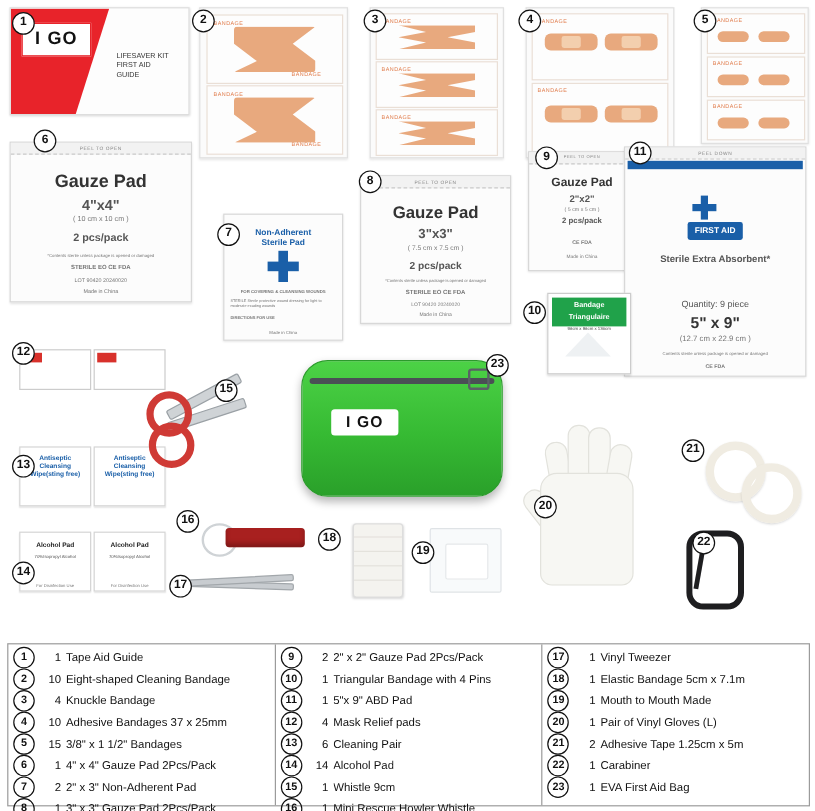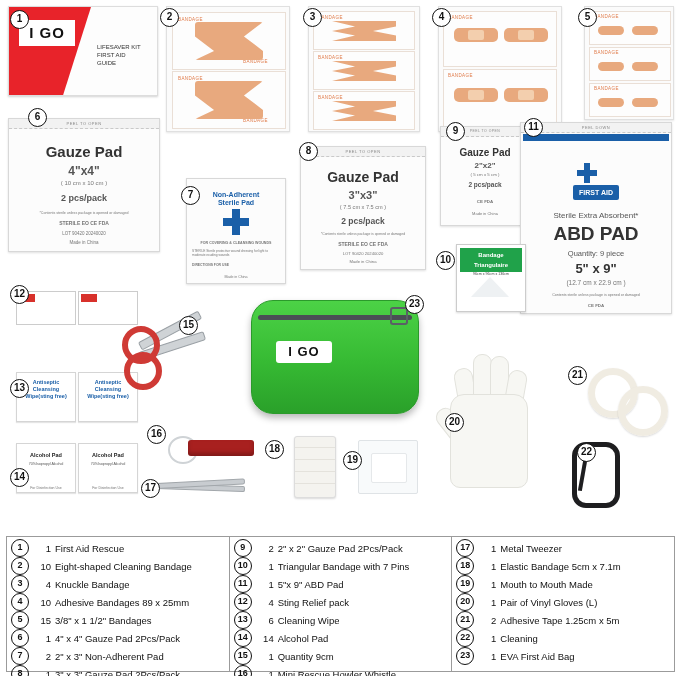--- a/index.html
+++ b/index.html
@@ -349,22 +349,21 @@
   <div class="pack" style="left:520px;top:122px;width:150px;height:190px;">
     <div class="peel">PEEL DOWN</div>
     <div style="position:absolute;left:2px;right:2px;top:11px;height:7px;background:#1a5fa8;"></div>
     <div style="position:absolute;left:52px;top:62px;width:46px;height:15px;background:#1a5fa8;border-radius:2px;color:#fff;font-size:7px;font-weight:bold;line-height:15px;text-align:center;">
       <span>FIRST AID</span>
     </div>
     <div style="position:absolute;left:56px;top:40px;width:20px;height:20px;">
       <div style="position:absolute;left:7px;top:0;width:6px;height:20px;background:#1a5fa8;"></div>
       <div style="position:absolute;left:0;top:7px;width:20px;height:6px;background:#1a5fa8;"></div>
     </div>
-    <div class="sub" style="top:88px;font-size:8px;font-weight:normal;">Sterile Extra Absorbent*</div>
-    <div class="title" style="top:100px;font-size:19px;">ABD PAD</div>
+    <div class="sub" style="top:88px;font-size:8px;font-weight:bold;">Sterile Extra Absorbent*</div>
     <div class="sub" style="top:126px;font-size:7.5px;">Quantity: 9 piece</div>
     <div class="title" style="top:138px;font-size:13px;">5" x 9"</div>
     <div class="tiny" style="top:156px;font-size:6.5px;">(12.7 cm x 22.9 cm )</div>
     <div class="tiny" style="top:170px;font-size:3.6px;">Contents sterile unless package is opened or damaged</div>
     <div class="tiny ce" style="top:180px;font-size:4.4px;">CE   FDA</div>
   </div>
 
   <div class="tribox">
     <div class="grn">
       <div>Bandage</div>
@@ -463,36 +462,36 @@
   <div class="badge" style="left:568px;top:366px;">21</div>
   <div class="badge" style="left:577px;top:443px;">22</div>
   <div class="badge" style="left:405px;top:295px;">23</div>
 
   <div class="legend">
 
     <div class="lcol">
       <div class="lrow">
           <div class="lnum">1</div>
           <div class="lqty">1</div>
-          <div class="ltext">First Aid Rescue</div>
+          <div class="ltext">Tape Aid Guide</div>
         </div>
       <div class="lrow">
           <div class="lnum">2</div>
           <div class="lqty">10</div>
           <div class="ltext">Eight-shaped Cleaning Bandage</div>
         </div>
       <div class="lrow">
           <div class="lnum">3</div>
           <div class="lqty">4</div>
           <div class="ltext">Knuckle Bandage</div>
         </div>
       <div class="lrow">
           <div class="lnum">4</div>
           <div class="lqty">10</div>
-          <div class="ltext">Adhesive Bandages 89 x 25mm</div>
+          <div class="ltext">Adhesive Bandages 37 x 25mm</div>
         </div>
       <div class="lrow">
           <div class="lnum">5</div>
           <div class="lqty">15</div>
           <div class="ltext">3/8" x 1 1/2" Bandages</div>
         </div>
       <div class="lrow">
           <div class="lnum">6</div>
           <div class="lqty">1</div>
           <div class="ltext">4" x 4" Gauze Pad 2Pcs/Pack</div>
@@ -511,59 +510,59 @@
 
     <div class="lcol">
       <div class="lrow">
           <div class="lnum">9</div>
           <div class="lqty">2</div>
           <div class="ltext">2" x 2" Gauze Pad 2Pcs/Pack</div>
         </div>
       <div class="lrow">
           <div class="lnum">10</div>
           <div class="lqty">1</div>
-          <div class="ltext">Triangular Bandage with 7 Pins</div>
+          <div class="ltext">Triangular Bandage with 4 Pins</div>
         </div>
       <div class="lrow">
           <div class="lnum">11</div>
           <div class="lqty">1</div>
           <div class="ltext">5"x 9" ABD Pad</div>
         </div>
       <div class="lrow">
           <div class="lnum">12</div>
           <div class="lqty">4</div>
-          <div class="ltext">Sting Relief pack</div>
+          <div class="ltext">Mask Relief pads</div>
         </div>
       <div class="lrow">
           <div class="lnum">13</div>
           <div class="lqty">6</div>
-          <div class="ltext">Cleaning Wipe</div>
+          <div class="ltext">Cleaning Pair</div>
         </div>
       <div class="lrow">
           <div class="lnum">14</div>
           <div class="lqty">14</div>
           <div class="ltext">Alcohol Pad</div>
         </div>
       <div class="lrow">
           <div class="lnum">15</div>
           <div class="lqty">1</div>
-          <div class="ltext">Quantity 9cm</div>
+          <div class="ltext">Whistle 9cm</div>
         </div>
       <div class="lrow">
           <div class="lnum">16</div>
           <div class="lqty">1</div>
           <div class="ltext">Mini Rescue Howler Whistle</div>
         </div>
     </div>
 
     <div class="lcol">
       <div class="lrow">
           <div class="lnum">17</div>
           <div class="lqty">1</div>
-          <div class="ltext">Metal Tweezer</div>
+          <div class="ltext">Vinyl Tweezer</div>
         </div>
       <div class="lrow">
           <div class="lnum">18</div>
           <div class="lqty">1</div>
           <div class="ltext">Elastic Bandage 5cm x 7.1m</div>
         </div>
       <div class="lrow">
           <div class="lnum">19</div>
           <div class="lqty">1</div>
           <div class="ltext">Mouth to Mouth Made</div>
@@ -574,21 +573,21 @@
           <div class="ltext">Pair of Vinyl Gloves (L)</div>
         </div>
       <div class="lrow">
           <div class="lnum">21</div>
           <div class="lqty">2</div>
           <div class="ltext">Adhesive Tape 1.25cm x 5m</div>
         </div>
       <div class="lrow">
           <div class="lnum">22</div>
           <div class="lqty">1</div>
-          <div class="ltext">Cleaning</div>
+          <div class="ltext">Carabiner</div>
         </div>
       <div class="lrow">
           <div class="lnum">23</div>
           <div class="lqty">1</div>
           <div class="ltext">EVA First Aid Bag</div>
         </div>
       <div class="lrow"></div>
     </div>
 
   </div>

